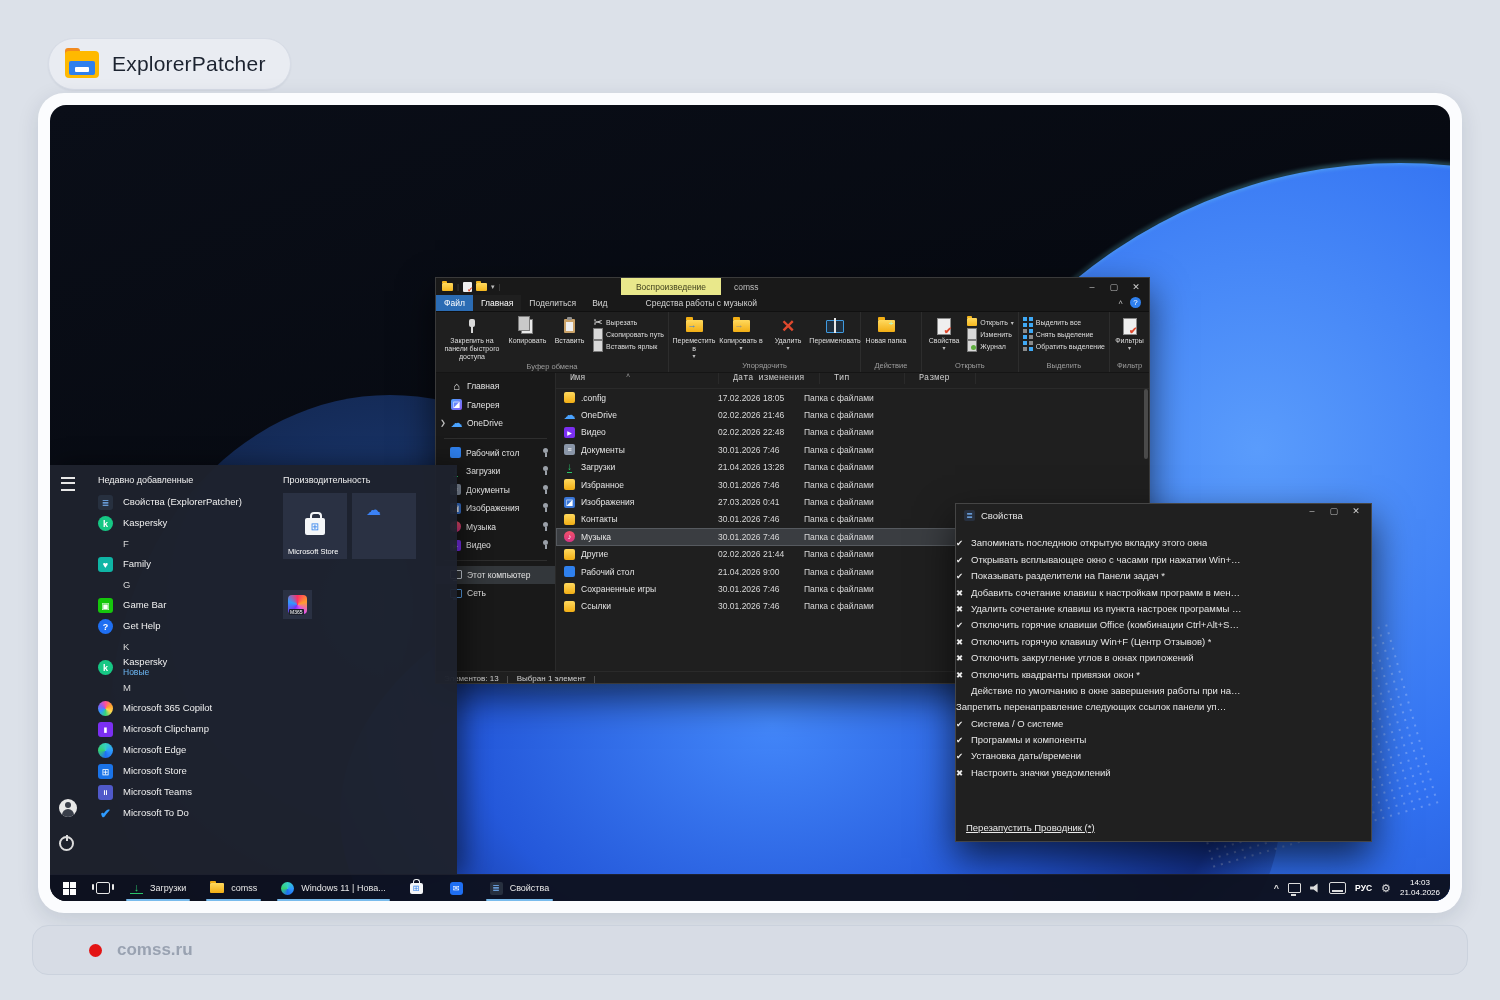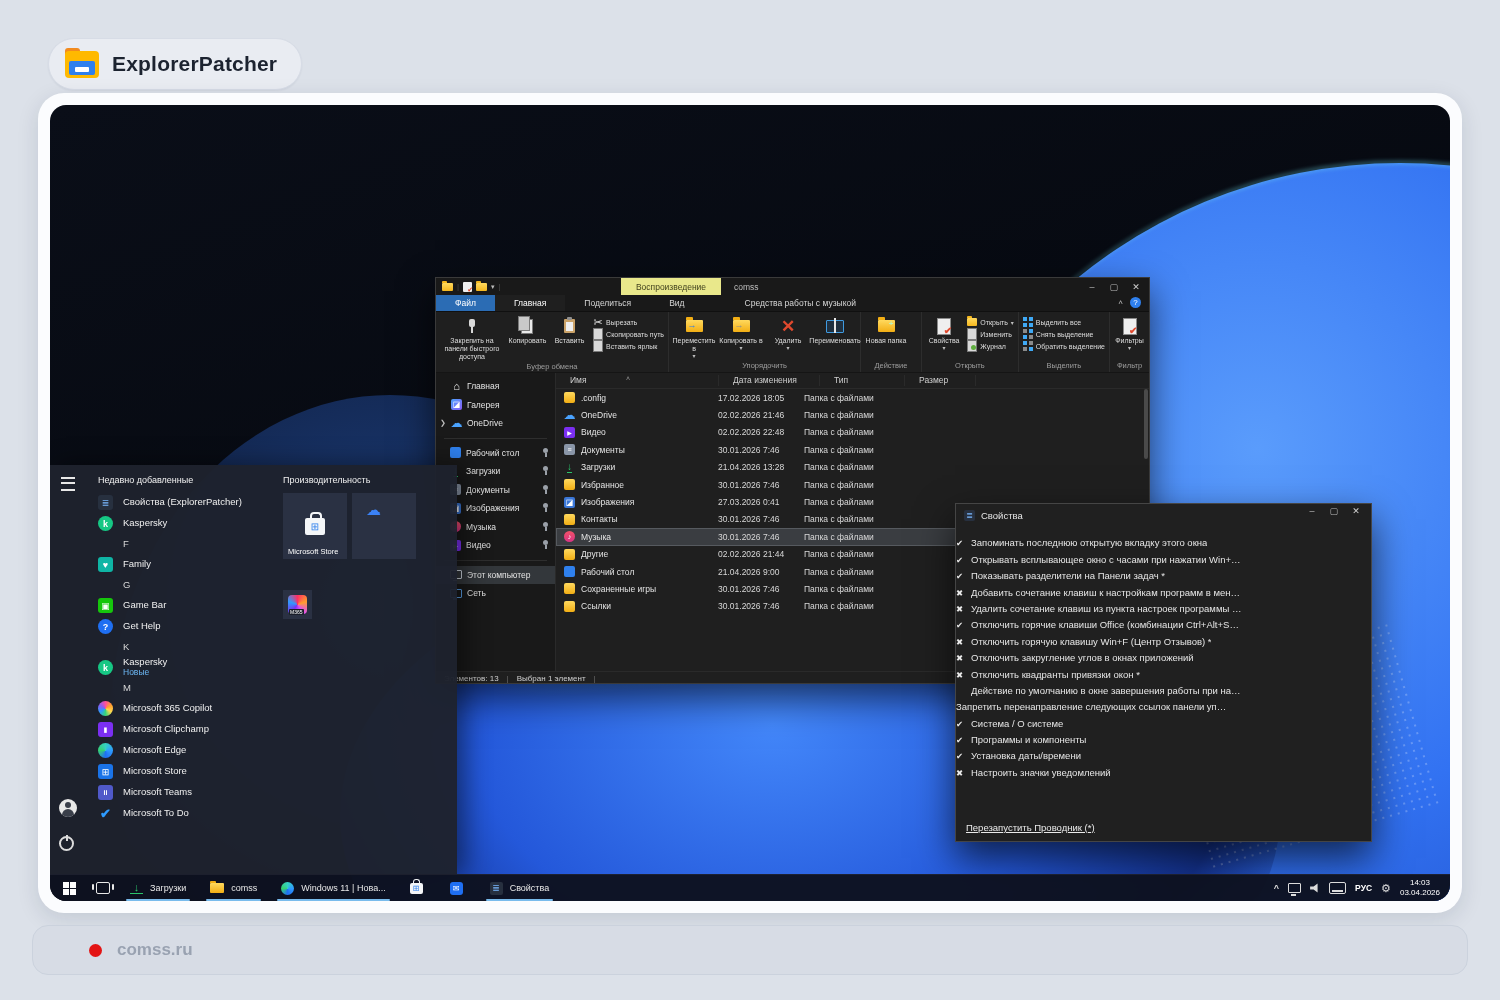--- a/index.html
+++ b/index.html
@@ -6,21 +6,21 @@
   body{width:1500px;height:1000px;background:#dce1e9;font-family:"Liberation Sans",sans-serif;position:relative;overflow:hidden;}
   .abs{position:absolute;}
 
   
   .brand-pill{left:48px;top:38px;height:50px;padding:0 24px 0 16px;border-radius:26px;background:#e9ecf2;border:1px solid #d7dce6;display:flex;align-items:center;gap:13px;box-shadow:0 1px 2px rgba(20,30,60,.06);}
   .logo{position:relative;width:34px;height:27px;}
   .logo .l-tab{position:absolute;top:-3px;left:0;width:15px;height:9px;background:#f28a1e;border-radius:3px 3px 0 0;}
   .logo .l-back{position:absolute;inset:0;background:#ffb900;border-radius:4px;}
   .logo .l-front{position:absolute;left:4px;right:4px;bottom:3px;height:14px;background:#2f80ed;border-radius:2px;}
   .logo .l-front::after{content:"";position:absolute;left:6px;right:6px;bottom:3px;height:5px;background:#fff;border-radius:1px;}
-  .brand-name{font-size:21px;font-weight:700;color:#1c2330;letter-spacing:.2px;}
+  .brand-name{font-size:21px;font-weight:400;color:#1c2330;letter-spacing:.2px;}
 
   
   .footer-pill{left:32px;top:925px;width:1436px;height:50px;border-radius:16px;background:#d7dce5;border:1px solid #cbd2dd;display:flex;align-items:center;gap:15px;padding-left:56px;box-sizing:border-box;}
   .red-dot{width:13px;height:13px;border-radius:50%;background:#e31414;}
   .footer-text{font-size:17px;font-weight:700;color:#99a2b1;}
 
   
   .frame{left:38px;top:93px;width:1424px;height:820px;border-radius:26px;background:#fbfcfe;box-shadow:0 6px 22px rgba(20,30,60,.12);}
   .desktop{left:12px;top:12px;width:1400px;height:796px;border-radius:16px;overflow:hidden;background:linear-gradient(160deg,#0a0e18 0%,#060910 55%,#04060c 100%);}
 
@@ -44,21 +44,21 @@
   .mini-folder{width:11px;height:8px;background:linear-gradient(#ffd95e,#f5b71e);border-radius:1px;position:relative;display:inline-block;}
   .mini-folder::before{content:"";position:absolute;top:-2px;left:0;width:5px;height:2px;background:#f5b71e;border-radius:1px 1px 0 0;}
   .mini-check{width:9px;height:10px;background:#efefef;border-radius:1px;position:relative;display:inline-block;}
   .mini-check::after{content:"✔";position:absolute;right:-1px;bottom:-2px;color:#e0492e;font-size:7px;}
   .qat-sep{color:#4a4a4a;font-size:8px;}
   .qat-caret{font-size:7px;color:#bdbdbd;}
   .ctx-tab{position:absolute;left:185px;top:0;width:100px;height:17px;background:#e9e88b;color:#43431f;display:flex;align-items:center;justify-content:center;font-size:8.5px;}
   .ex-title{position:absolute;left:298px;top:0;height:17px;display:flex;align-items:center;color:#bdbdbd;}
   .ex-titlebar .winctl{position:absolute;right:2px;top:0;height:17px;}
   .ex-tabs{height:16px;background:#191919;display:flex;align-items:stretch;position:relative;border-bottom:1px solid #101010;}
-  .ex-tab{padding:0 19px;display:flex;align-items:center;color:#d6d6d6;text-align:right;}
+  .ex-tab{padding:0 8px;display:flex;align-items:center;color:#d6d6d6;text-align:right;}
   .ex-tab.file{background:#2b6cb4;color:#fff;}
   .ex-tab.active{background:#1f1f1f;color:#fff;}
   .ex-tab.music-tools{margin-left:22px;}
   .ribbon-collapse{position:absolute;right:26px;top:3px;color:#bdbdbd;font-size:8px;}
   .help-dot{position:absolute;right:8px;top:2px;width:11px;height:11px;border-radius:50%;background:#2f80ed;color:#fff;font-size:8px;display:flex;align-items:center;justify-content:center;}
 
   .ribbon{height:60px;background:#1f1f1f;display:flex;border-bottom:1px solid #151515;}
   .rgroup{display:flex;flex-direction:column;border-right:1px solid #2d2d2d;}
   .rbtns{flex:1;display:flex;align-items:stretch;padding:2px 2px 0 2px;gap:1px;}
   .rglabel{height:12px;text-align:center;color:#9e9e9e;font-size:7.5px;line-height:12px;}
@@ -119,21 +119,21 @@
   .i-img{background:#3a76d6;}.i-img::before{content:"◪";font-size:8px;}
   .i-music{background:linear-gradient(#f25268,#d63384);border-radius:50%;}.i-music::before{content:"♪";}
   .i-video{background:#7b2ff2;}.i-video::before{content:"▶";font-size:6px;}
   .i-folder{background:linear-gradient(#ffd95e,#f2ae14);}
   .i-pc{background:transparent;border:1.5px solid #cfd6df;border-radius:1px;width:10px;height:7px;position:relative;}
   .i-pc::after{content:"";position:absolute;left:2px;bottom:-3px;width:4px;height:1.5px;background:#cfd6df;}
   .i-net{background:transparent;border:1.5px solid #5aa0e8;border-radius:1px;width:10px;height:7px;position:relative;}
   .i-net::after{content:"";position:absolute;left:2px;bottom:-3px;width:4px;height:1.5px;background:#5aa0e8;}
 
   .ex-files{flex:1;position:relative;padding-top:0;}
-  .fcols{display:flex;height:15px;align-items:center;color:#cfcfcf;border-bottom:1px solid #2a2a2a;}
+  .fcols{display:flex;height:15px;color:#cfcfcf;border-bottom:1px solid #2a2a2a;font-family:Liberation Mono, monospace;}
   .fcol{padding-left:14px;border-right:1px solid #2a2a2a;height:11px;line-height:11px;}
   .fcol.c-name{width:148px;position:relative;}
   .fcol.c-name::after{content:"˄";position:absolute;top:-2px;left:70px;font-size:7px;color:#9a9a9a;}
   .fcol.c-date{width:86px;}
   .fcol.c-type{width:70px;}
   .fcol.c-size{width:56px;}
   .frow{display:flex;align-items:center;height:17.4px;color:#e4e4e4;}
   .frow.selected{background:#3a3d41;outline:1px solid #565a5f;outline-offset:-1px;}
   .frow .cell-name{width:148px;display:flex;align-items:center;gap:6px;padding-left:8px;box-sizing:border-box;}
   .frow .cell-date{width:100px;padding-left:14px;box-sizing:border-box;color:#d8d8d8;}
@@ -973,21 +973,21 @@
         </div>
       <div class="tray">
         <span class="tr-chev">^</span>
         <span class="tr-net"></span>
         <span class="tr-vol"></span>
         <span class="tr-kbd"></span>
         <span class="tr-lang">РУС</span>
         <span class="tr-gear">⚙</span>
         <span class="tr-clock">
           <span>14:03</span><br>
-          <span>03.04.2026</span>
+          <span>21.04.2026</span>
         </span>
       </div>
     </div>
 
   </div>
 </div>
 
 <div class="abs footer-pill">
   <span class="red-dot"></span>
   <span class="footer-text">comss.ru</span>

